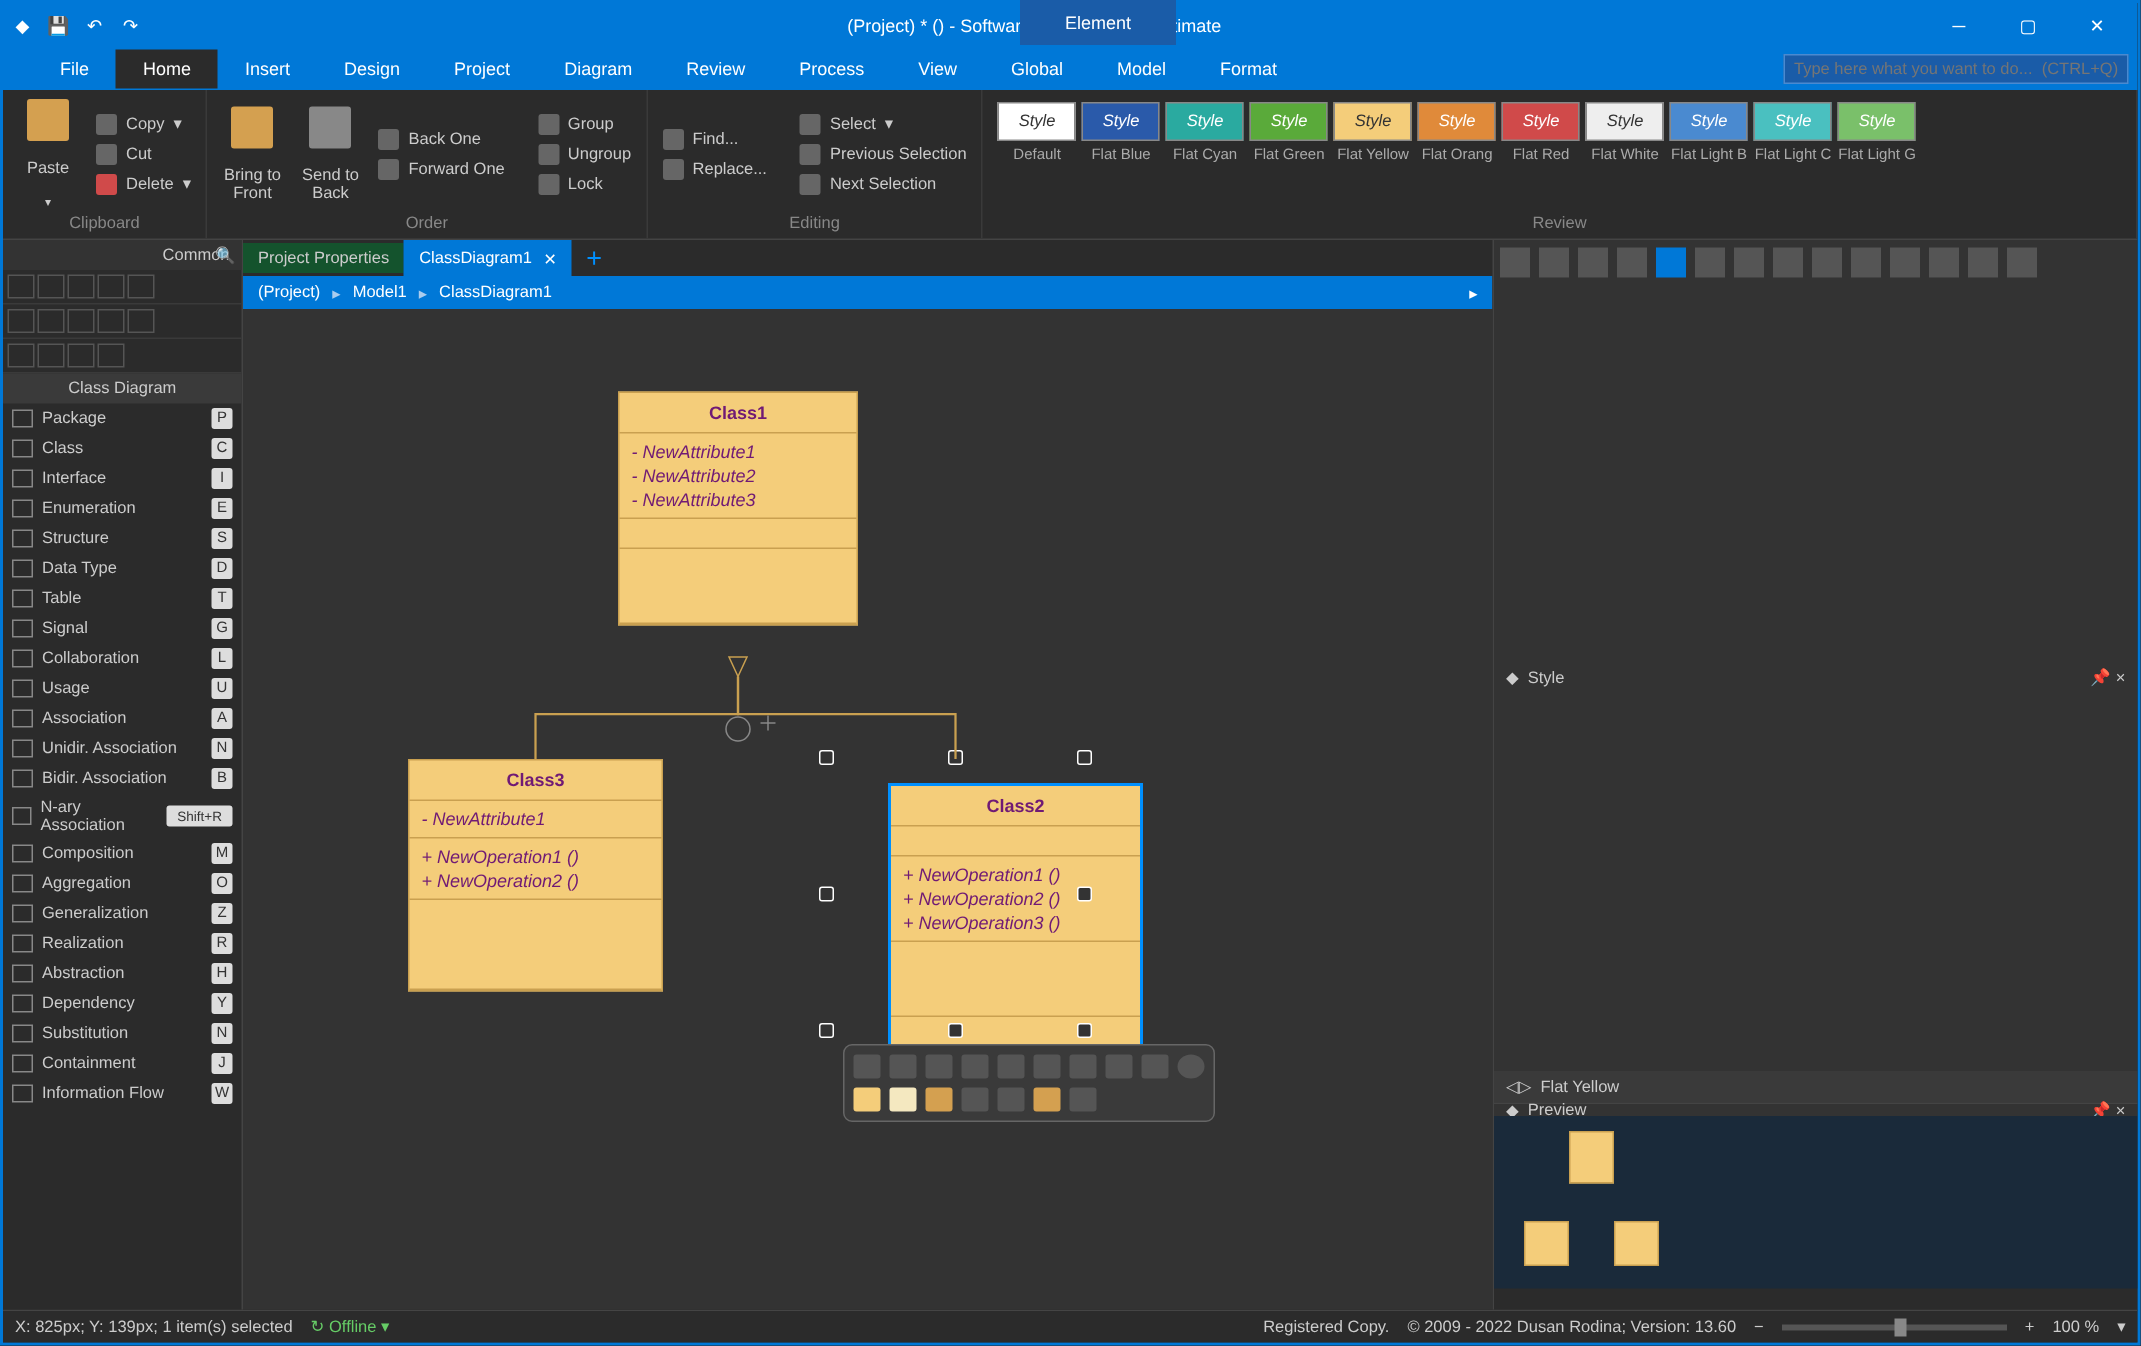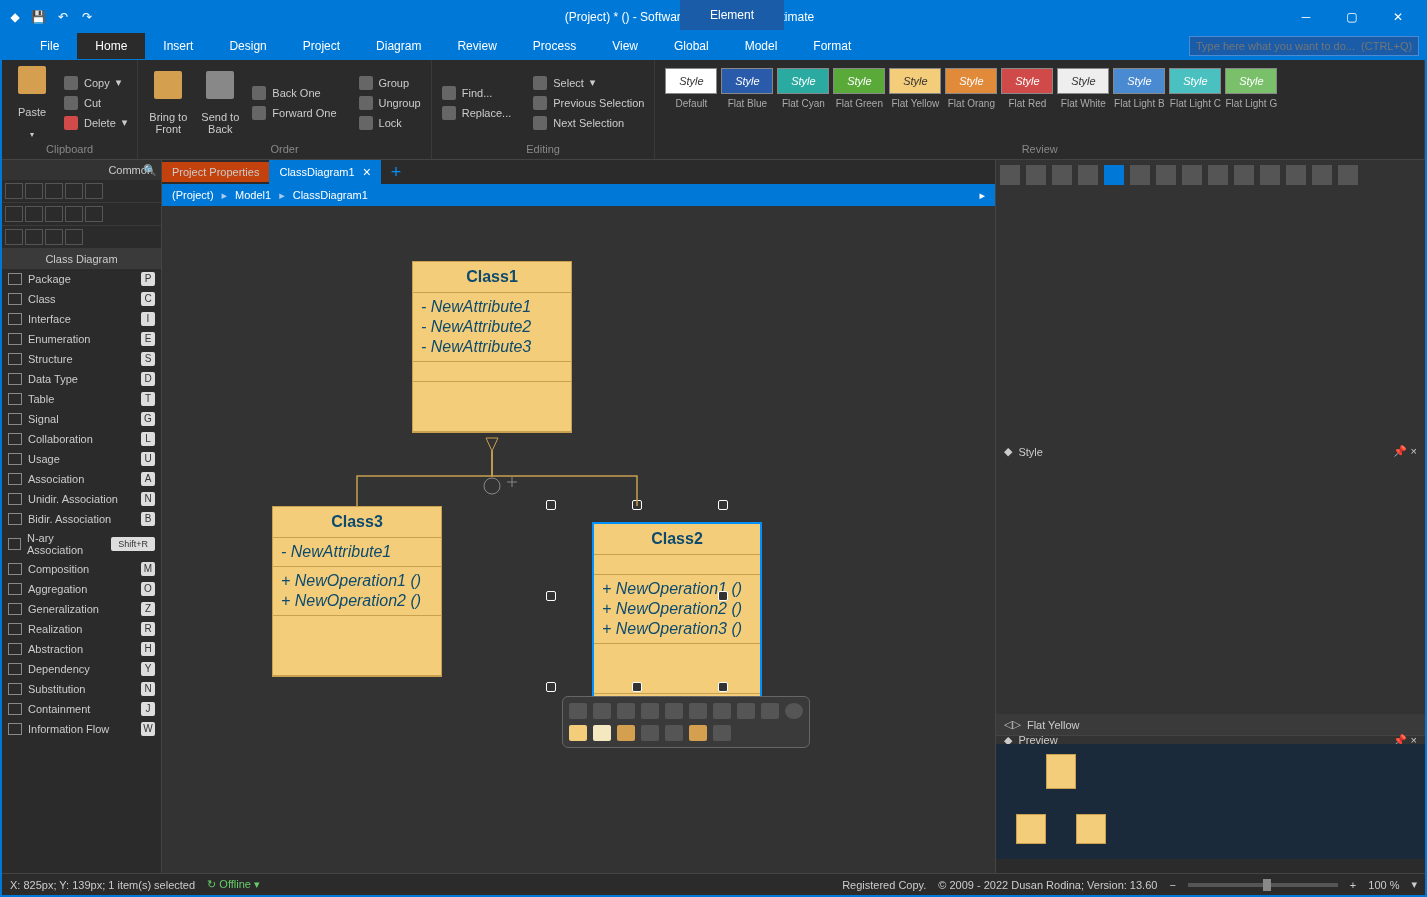--- a/index.html
+++ b/index.html
@@ -37,28 +37,28 @@
 .toolbox-row { display:flex; gap:2px; padding:3px; border-bottom:1px solid #3a3a3a; }
 .toolbox-row span { width:18px; height:16px; border:1px solid #555; cursor:pointer; }
 .section-header { background:#3a3a3a; padding:4px 8px; text-align:center; font-size:11px; }
 .element-list { flex:1; overflow-y:auto; }
 .el-item { display:flex; align-items:center; padding:3px 6px; cursor:pointer; font-size:11px; gap:6px; }
 .el-item .ico { width:14px; height:12px; border:1px solid #888; }
 .el-item .key { margin-left:auto; background:#ddd; color:#333; width:14px; height:14px; text-align:center; font-size:10px; line-height:14px; border-radius:2px; }
 .el-item .key.wide { width:48px; font-size:9px; }
 .center { flex:1; display:flex; flex-direction:column; background:#2b2b2b; }
 .doc-tabs { height:24px; display:flex; background:#2b2b2b; align-items:center; }
-.doc-tab { padding:4px 10px; background:#c2410c; color:#ccc; font-size:11px; cursor:pointer; display:flex; gap:8px; align-items:center; }
+.doc-tab { padding:4px 10px; background:#14532d; color:#ccc; font-size:11px; cursor:pointer; display:flex; gap:8px; align-items:center; }
 .doc-tab.active { background:#0078d7; color:#fff; }
 .doc-tab .close { font-size:14px; }
 .doc-tab.plus { background:transparent; color:#0090ff; font-size:18px; padding:0 10px; }
 .breadcrumb { height:22px; background:#0078d7; color:#fff; display:flex; align-items:center; padding:0 10px; gap:8px; font-size:11px; }
 .breadcrumb span.sep { color:#aaccee; }
 .canvas { flex:1; background:#333; position:relative; overflow:hidden; }
-.class-box { position:absolute; background:#f4cd7a; border:1px solid #c9a050; font-size:16px; color:#0c4a6e; }
+.class-box { position:absolute; background:#f4cd7a; border:1px solid #c9a050; font-size:12px; color:#701a75; }
 .class-box.selected { border:2px solid #0090ff; }
 .class-box .hdr { text-align:center; font-weight:bold; padding:6px; border-bottom:1px solid #c9a050; }
 .class-box .sect { border-bottom:1px solid #c9a050; padding:4px 8px; min-height:20px; }
 .class-box .sect div { padding:1px 0;font-style:italic; }
 .handle { position:absolute; width:10px; height:10px; background:#333; border:1px solid #fff; border-radius:2px; }
 .floater { position:absolute; background:#3a3a3a; border:1px solid #666; border-radius:6px; padding:6px; display:flex; flex-direction:column; gap:6px; }
 .floater-row { display:flex; gap:6px; }
 .floater-row span { width:18px; height:16px; background:#555; cursor:pointer; border-radius:2px; }
 .right-panel { width:430px; background:#2b2b2b; border-left:1px solid #444; display:flex; flex-direction:column; }
 .right-toolbar { height:30px; background:#333; display:flex; gap:6px; padding:4px; align-items:center; }

